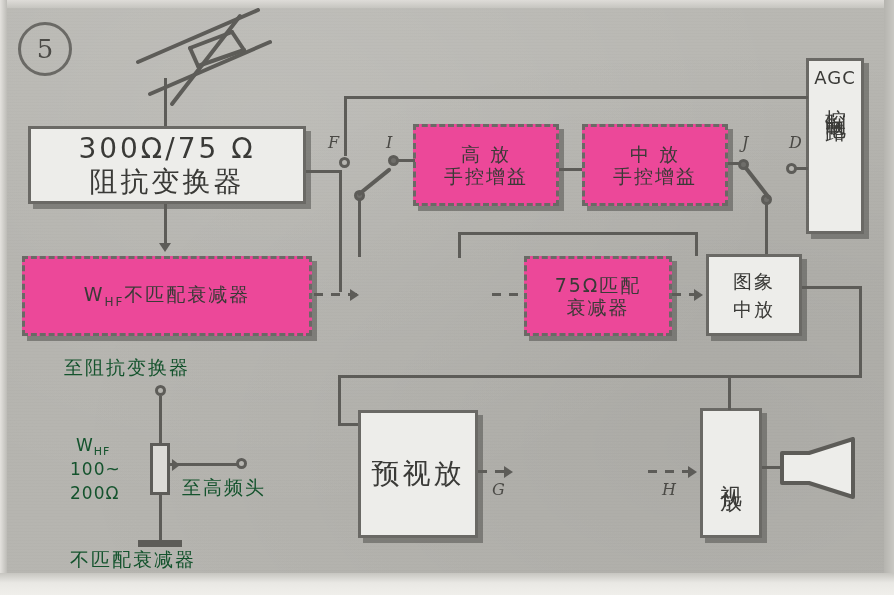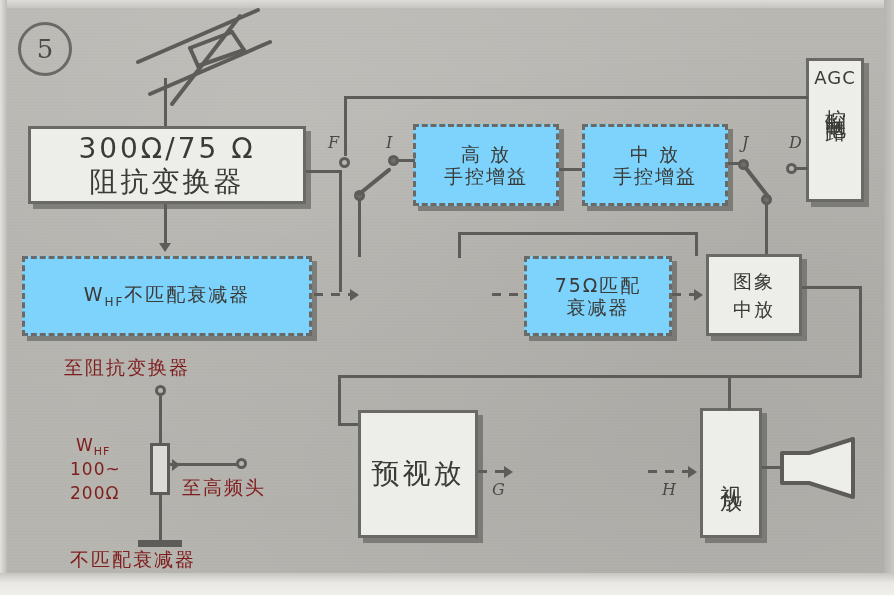--- a/index.html
+++ b/index.html
@@ -53,21 +53,21 @@
     display:flex;flex-direction:column;
     align-items:center;justify-content:center;
     color:#3a3a37;
     line-height:1.18;
     text-align:center;
     box-shadow:5px 5px 0 rgba(80,80,76,.55);
   }
   .box.dashed{
     border-style:dashed;
     border-width:3px;
-    background:#7dd3fc;
+    background:#ec4899;
   }
   .box .ln{display:block;white-space:nowrap;}
 
   
   .f-lg{font-size:28px;letter-spacing:3px;}
   .f-md{font-size:19px;letter-spacing:2px;}
   .f-sm{font-size:17px;letter-spacing:1px;}
 
   .node-label{
     position:absolute;
@@ -125,21 +125,21 @@
   }
   .shifang span{
     writing-mode:vertical-rl;text-orientation:upright;
     font-size:22px;letter-spacing:6px;color:#3a3a37;
   }
 
   
   #antenna{position:absolute;left:132px;top:8px;width:140px;height:105px;}
   
   #atten{position:absolute;left:60px;top:355px;width:280px;height:215px;}
-  .sch-label{position:absolute;color:#7f1d1d;white-space:nowrap;}
+  .sch-label{position:absolute;color:#14532d;white-space:nowrap;}
   .pot-body{
     position:absolute;background:#dcdbd7;border:3px solid #5d5c58;box-sizing:border-box;
   }
   .ground{position:absolute;background:#5d5c58;}
 
   
   #horn{position:absolute;left:779px;top:437px;width:78px;height:62px;}
 </style>
 </head>
 <body>
@@ -210,21 +210,21 @@
     <span class="ln f-md">手控增益</span>
   </div>
 
   <div class="box dashed" style="left:582px;top:124px;width:146px;height:82px;">
     <span class="ln f-md">中 放</span>
     <span class="ln f-md">手控增益</span>
   </div>
 
   <div class="wire h" style="left:559px;top:168px;width:23px;"></div>
 
-  <div class="box" style="left:806px;top:58px;width:58px;height:144px;">
+  <div class="box" style="left:806px;top:58px;width:58px;height:176px;">
     <div class="agc-top">AGC</div>
     <div class="agc-body">
       <span>控制电路</span>
     </div>
   </div>
 
   <div class="wire h" style="left:344px;top:96px;width:464px;"></div>
   <div class="wire v" style="left:344px;top:96px;height:60px;"></div>
 
   <div class="node-label" style="left:328px;top:133px;">F</div>

